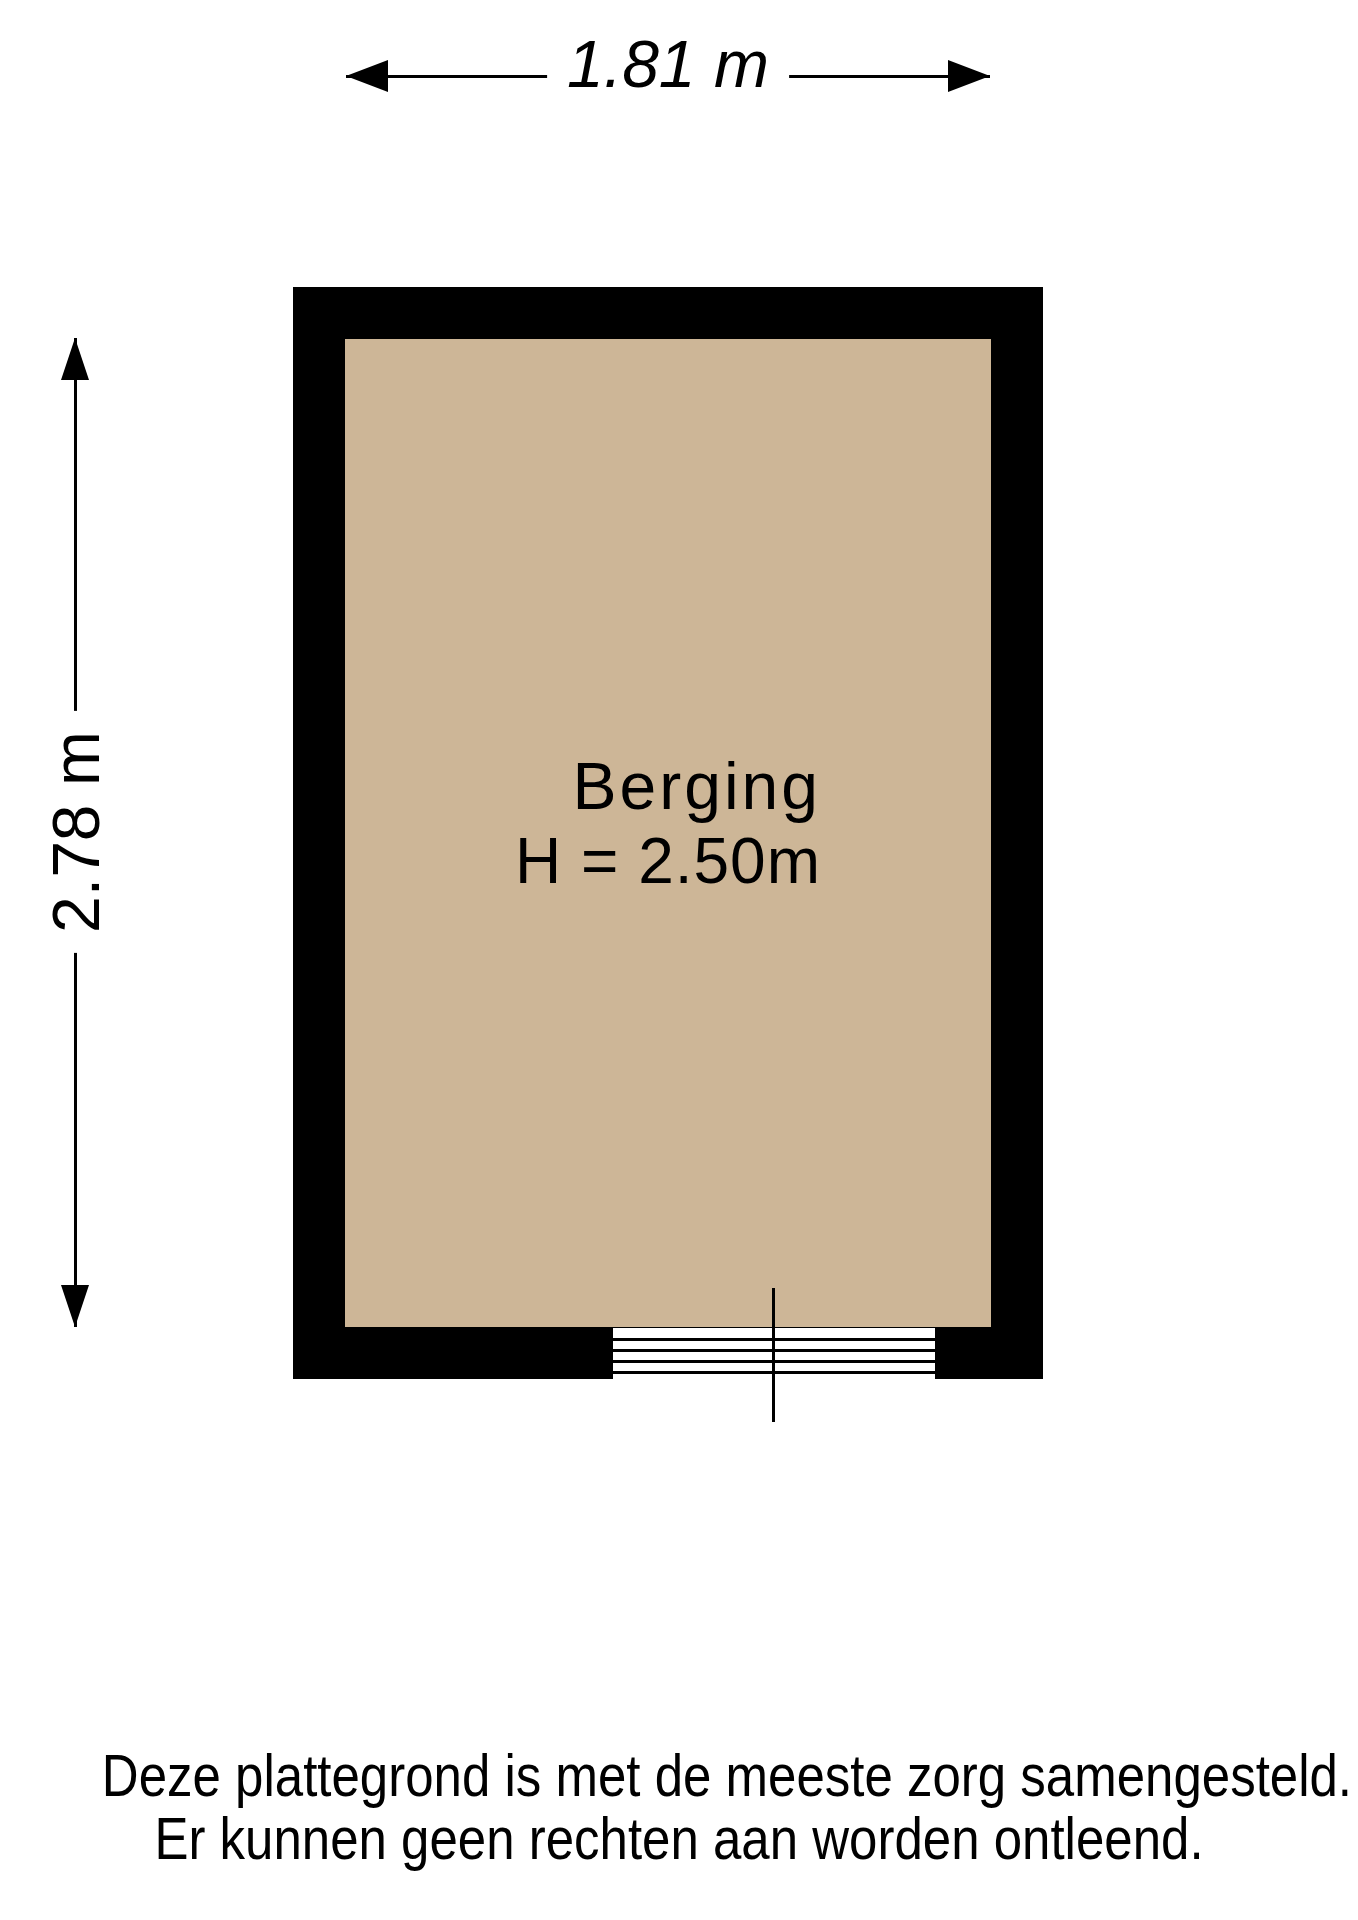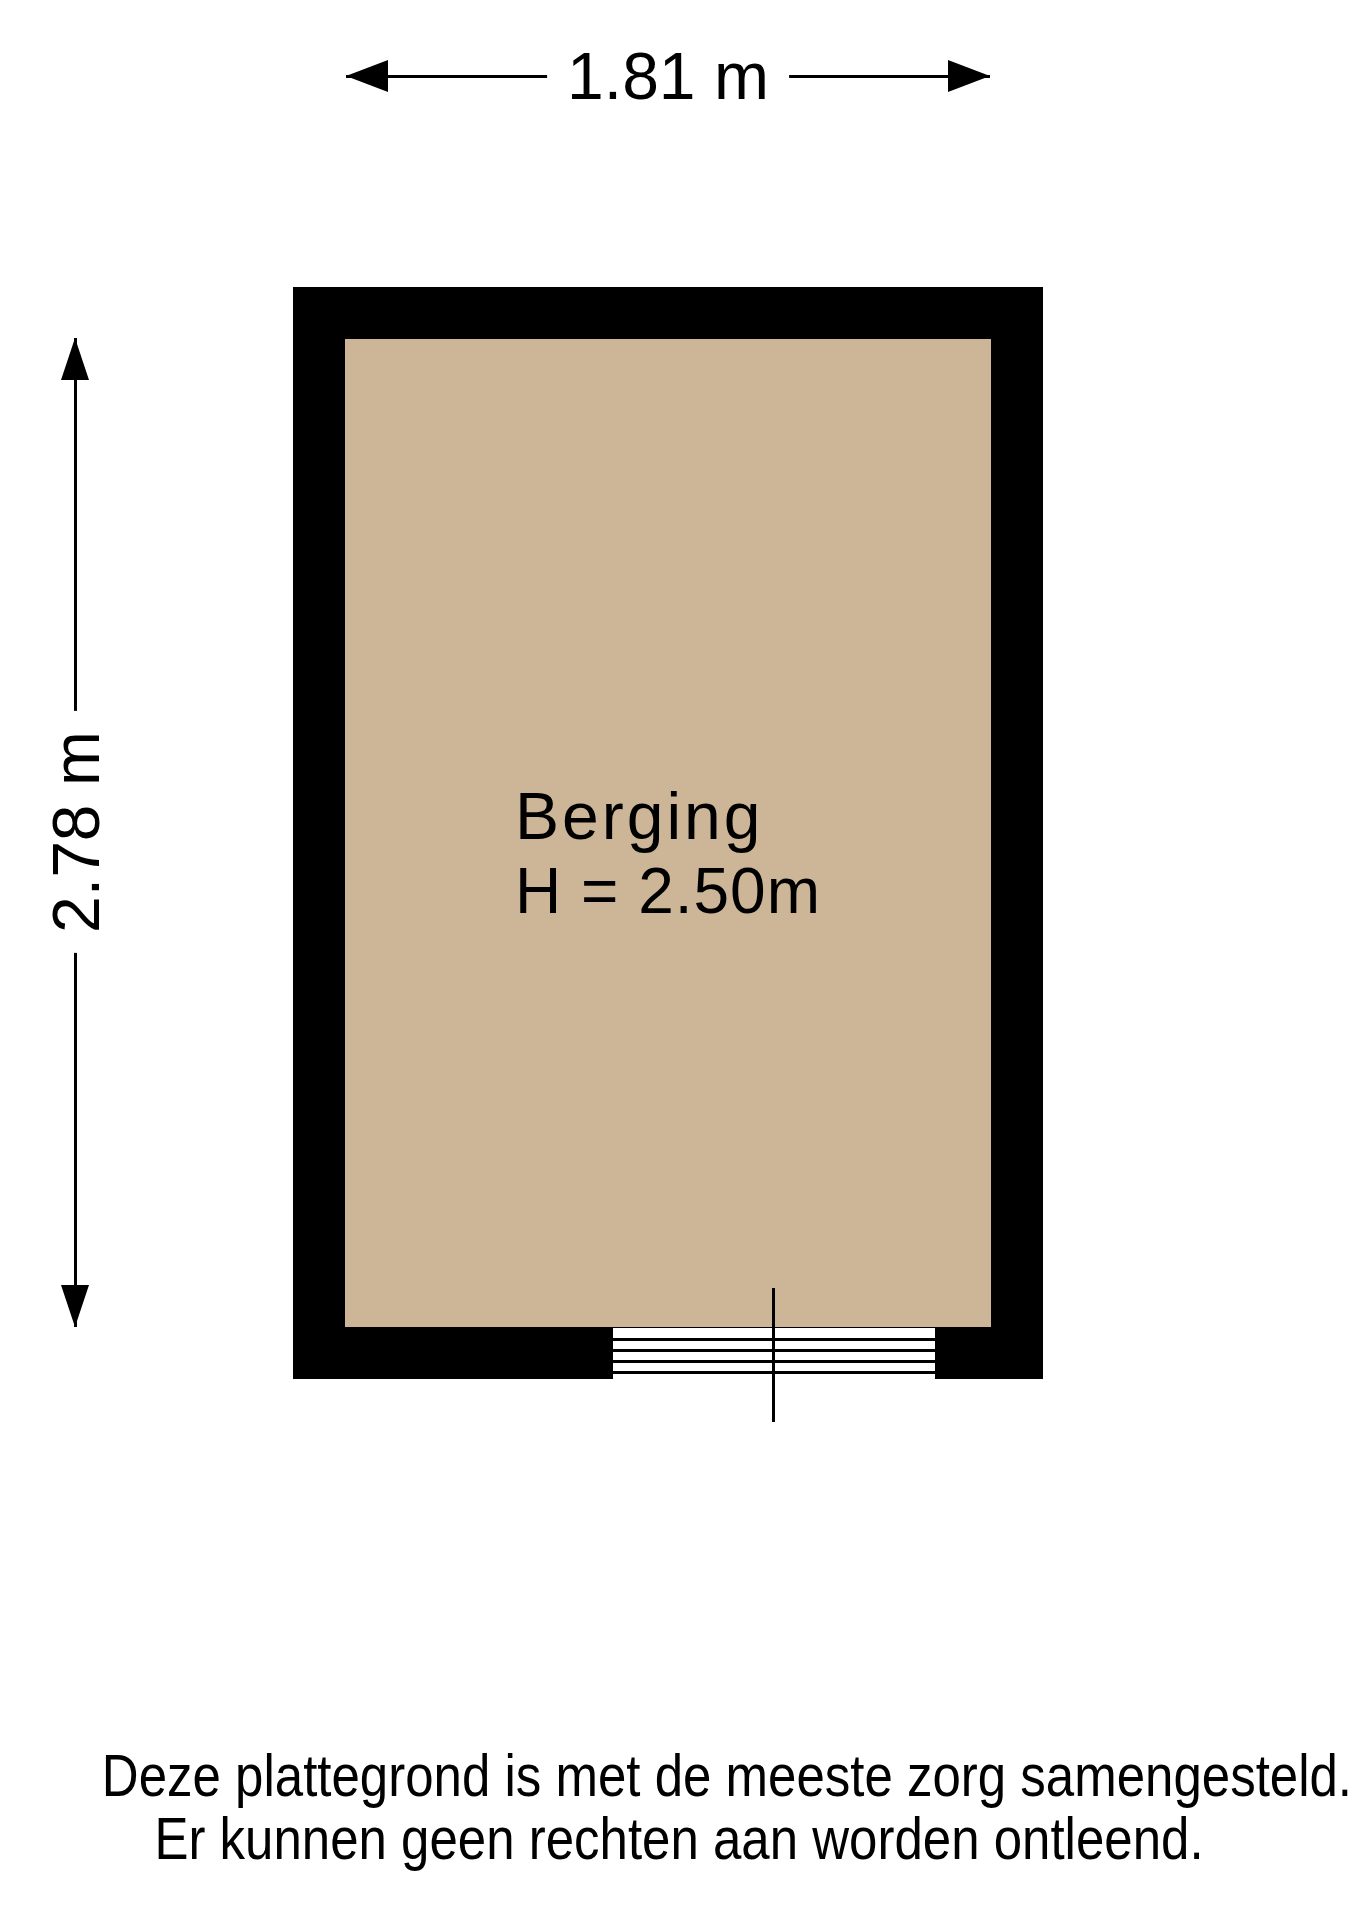--- a/index.html
+++ b/index.html
@@ -57,41 +57,42 @@
   .dim-label {
     position: absolute;
     font-size: 66px;
     color: #000;
     background: #ffffff;
     padding: 0 20px;
     white-space: nowrap;
     line-height: 1;
   }
   .dim-label.horizontal {
-    left: 668px; top: 76px;
+    left: 668px; top: 64px;
     transform: translate(-50%, -50%);
+    font-style: italic;
   }
   .dim-label.vertical {
     left: 76px; top: 832px;
     transform: translate(-50%, -50%) rotate(-90deg);
   }
 
   
   .room {
     position: absolute;
     left: 293px; top: 287px;
     width: 646px; height: 988px;
     border: 52px solid #000;
     background: #CDB697;
   }
   .room-label {
     position: absolute;
-    left: 668px; top: 854px;
+    left: 668px; top: 824px;
     transform: translate(-50%, -50%);
-    text-align: left;
+    text-align: right;
     color: #000;
     white-space: nowrap;
   }
   .room-name {
     font-size: 66px;
     letter-spacing: 3px;
     line-height: 1.15;
   }
   .room-height {
     font-size: 64px;

